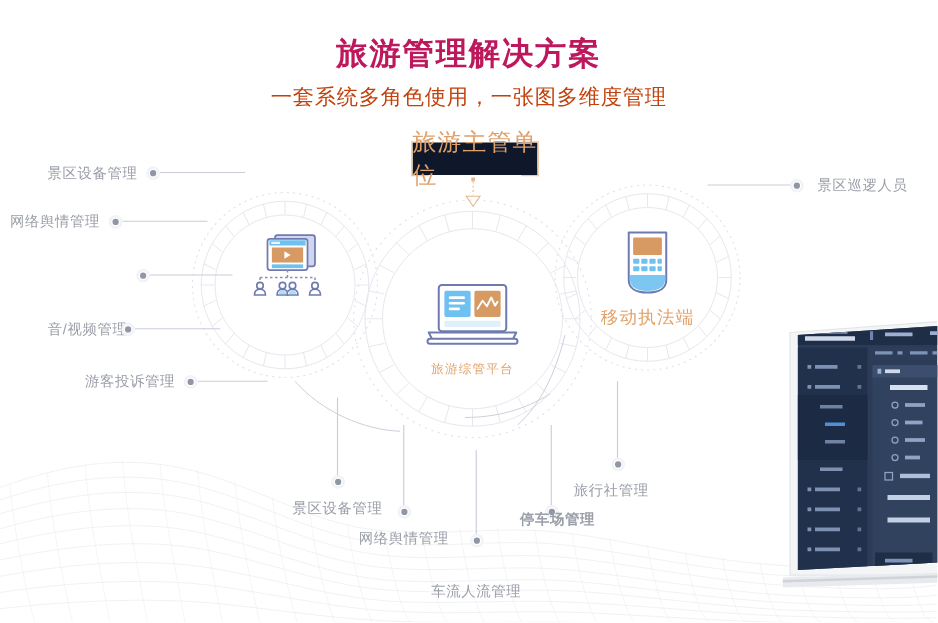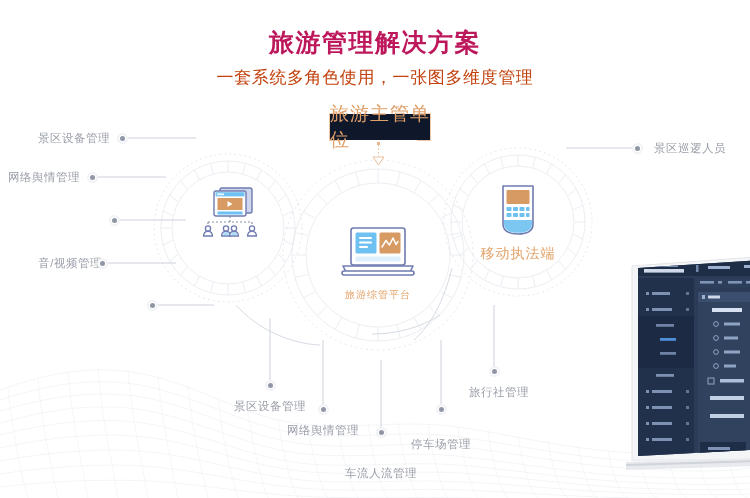--- a/index.html
+++ b/index.html
@@ -338,20 +338,21 @@
 
   <div class="dot" style="left:109px;top:214.5px;">
       <i></i>
     </div>
 
   <div class="spoke-label r" style="left:12px;top:256px;width:90px;">音/视频管理</div>
   <div class="dot" style="left:97px;top:257.5px;">
       <i></i>
     </div>
 
+  <div class="spoke-label r" style="left:20px;top:298px;width:120px;">游客投诉管理</div>
   <div class="dot" style="left:147px;top:299.5px;">
       <i></i>
     </div>
 
   <div class="dot" style="left:632px;top:142.5px;">
       <i></i>
     </div>
   <div class="spoke-label l" style="left:654px;top:141px;width:110px;">景区巡逻人员</div>
 
   <div class="dot" style="left:264.5px;top:379.5px;">
@@ -365,26 +366,26 @@
   <div class="spoke-label" style="left:281px;top:423px;width:84px;text-align:center;">网络舆情管理</div>
 
   <div class="dot" style="left:375.5px;top:426.5px;">
       <i></i>
     </div>
   <div class="spoke-label" style="left:339px;top:446px;width:84px;text-align:center;margin-top:20px;">车流人流管理</div>
 
   <div class="dot" style="left:435.5px;top:403.5px;">
       <i></i>
     </div>
-  <div class="spoke-label" style="left:406px;top:437px;width:70px;text-align:center;">停车场管理</div>
+  <div class="spoke-label" style="left:406px;top:408px;width:70px;text-align:right;font-weight:bold;">停车场管理</div>
 
   <div class="dot" style="left:488.5px;top:365.5px;">
       <i></i>
     </div>
-  <div class="spoke-label" style="left:459px;top:385px;width:70px;text-align:right;">旅行社管理</div>
+  <div class="spoke-label" style="left:459px;top:385px;width:70px;text-align:left;">旅行社管理</div>
 
   <svg id="laptop" viewBox="0 0 200 248">
     <defs>
       <clipPath id="scr">
         <path d="M12,18 L198,6 L198,196 L12,206 Z"></path>
       </clipPath>
     </defs>
 
     <path d="M6,16 L198,2 L198,210 L6,210 Z" fill="#f4f5f7" stroke="#e3e5e9" stroke-width="1"></path>
     <path d="M12,22 L198,9 L198,200 L12,203 Z" fill="#ffffff"></path>

